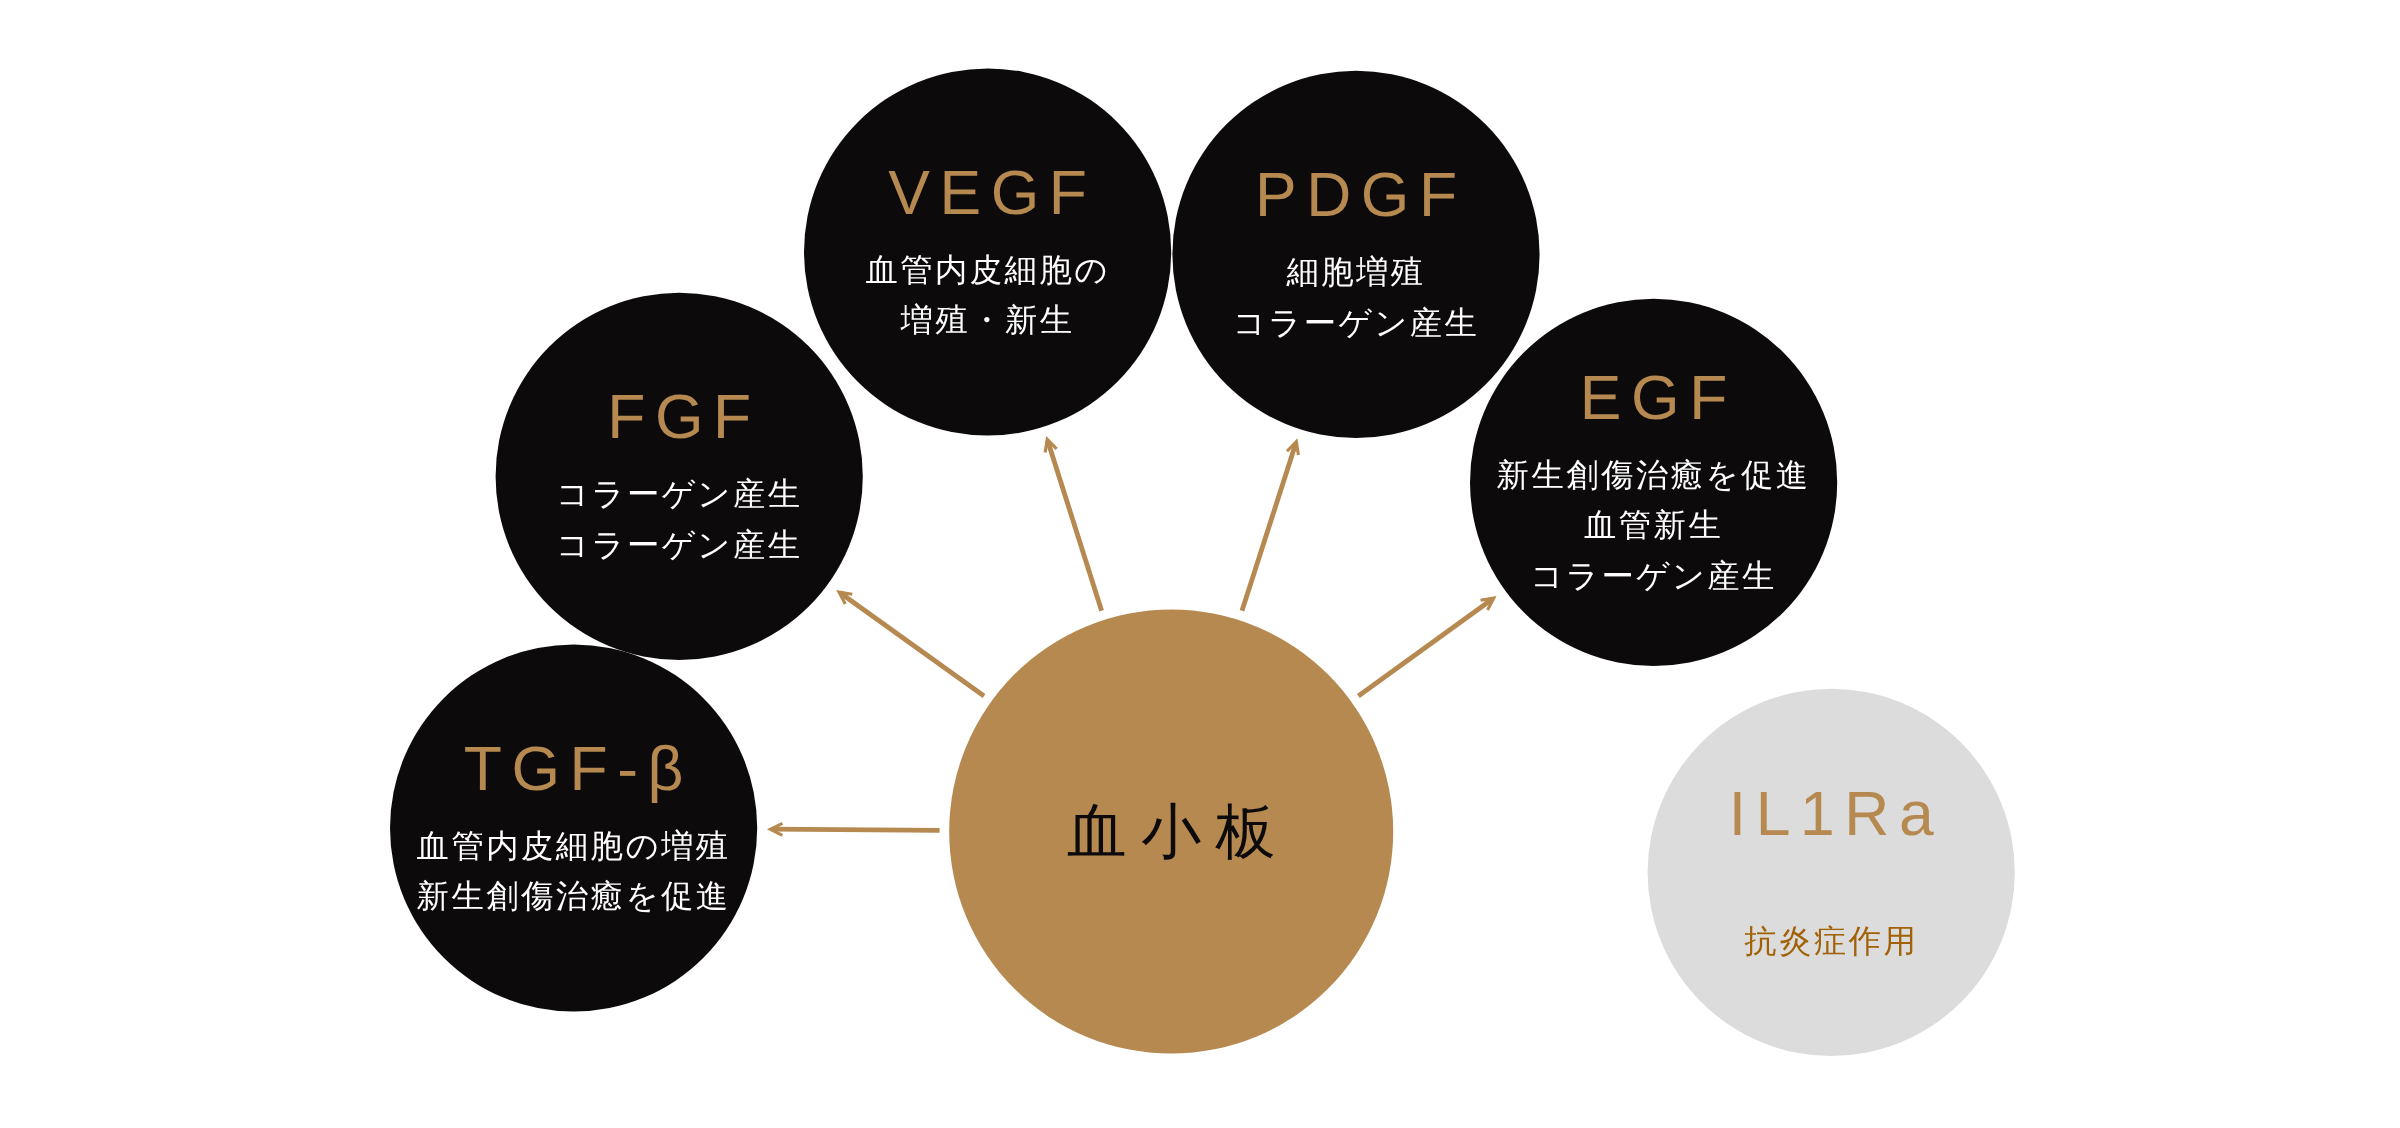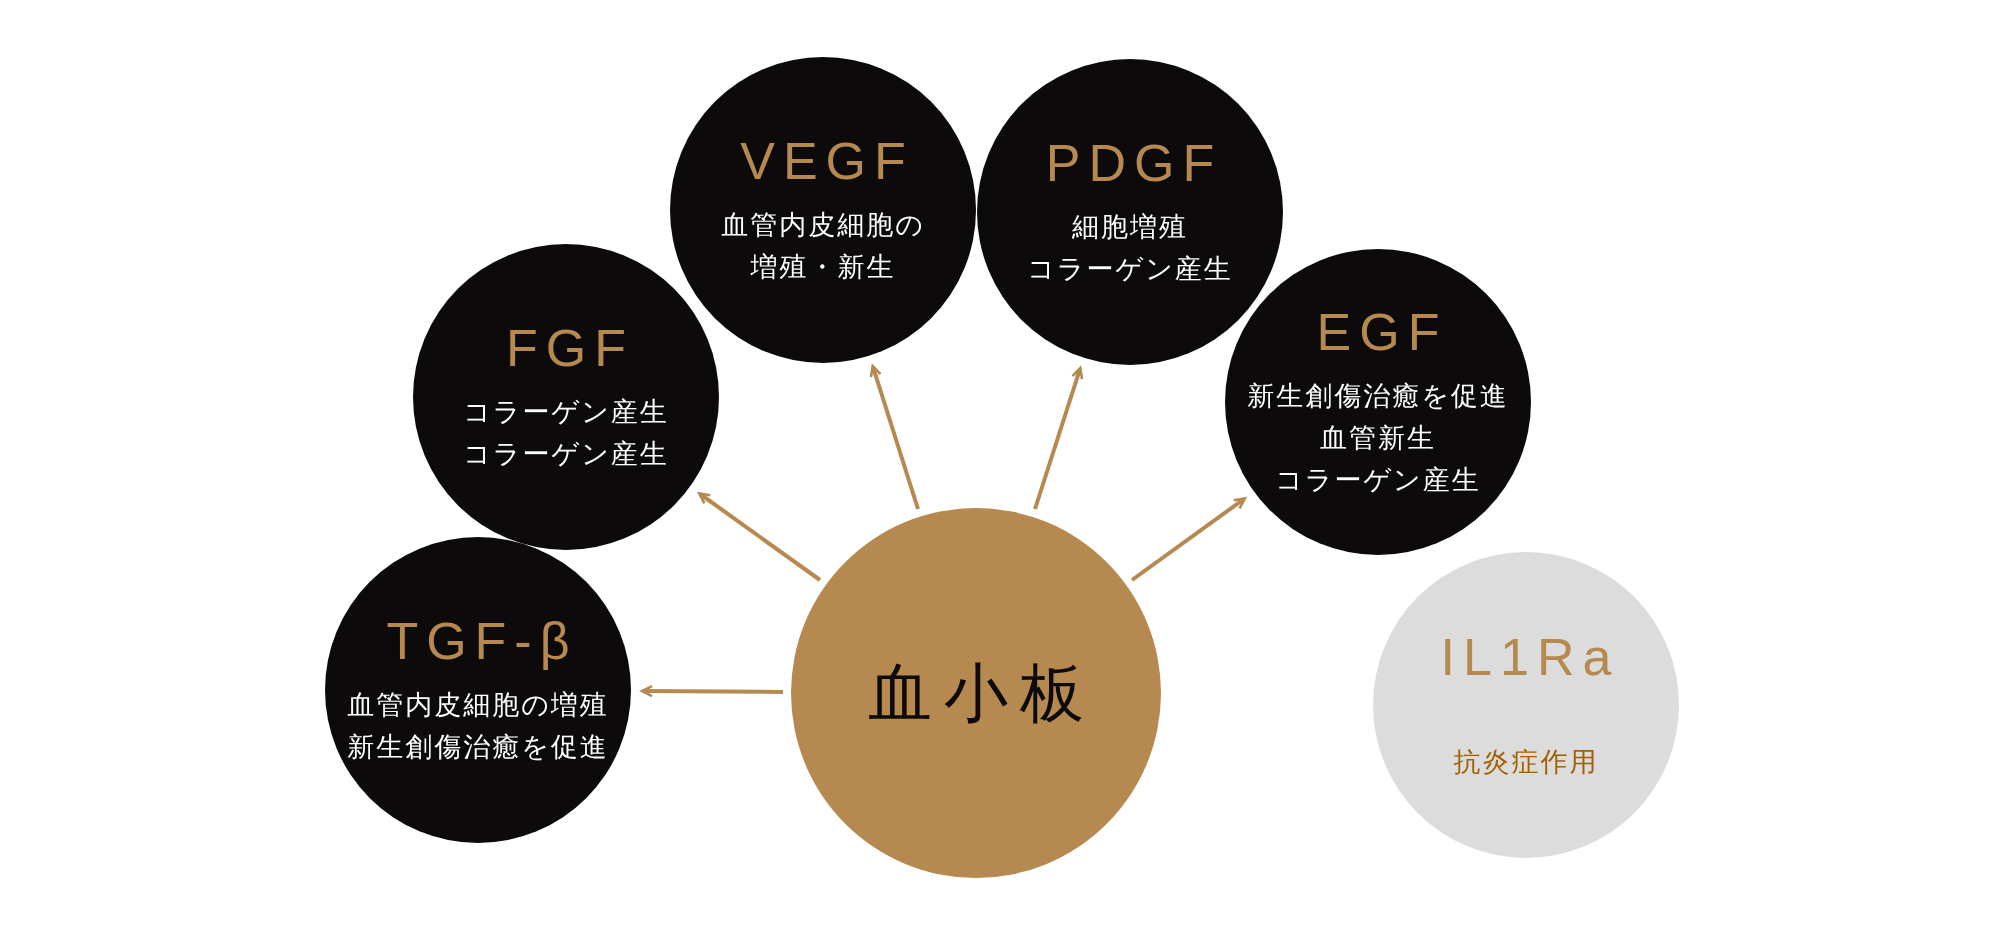--- a/index.html
+++ b/index.html
@@ -52,21 +52,21 @@
     font-size: 27px;
     line-height: 1.55;
     letter-spacing: 2px;
     font-weight: 400;
   }
   .node.gray .node-lines {
     color: #a16207;
   }
   .center-label {
     color: #0d0a0b;
-    font-size: 64px;
+    font-size: 50px;
     font-weight: 500;
     letter-spacing: 12px;
     padding-left: 12px;
     white-space: nowrap;
     text-align: center;
   }
   #arrow-layer {
     position: absolute;
     left: 0;
     top: 0;
@@ -135,20 +135,20 @@
     <div class="node-lines">
       <div>血管内皮細胞の増殖</div>
       <div>新生創傷治癒を促進</div>
     </div>
   </div>
 
   <div class="node center-node" style="left:791px; top:508px; width:370px; height:370px;">
     <div class="center-label">血小板</div>
   </div>
 
-  <div class="node gray" style="left:1373px; top:552px; width:306px; height:306px;gap:37px;">
+  <div class="node gray" style="left:1373px; top:574px; width:306px; height:306px;gap:37px;">
     <div class="node-title">IL1Ra</div>
     <div class="node-lines">
       <div>抗炎症作用</div>
     </div>
   </div>
 
 </div>
 
 </body></html>

